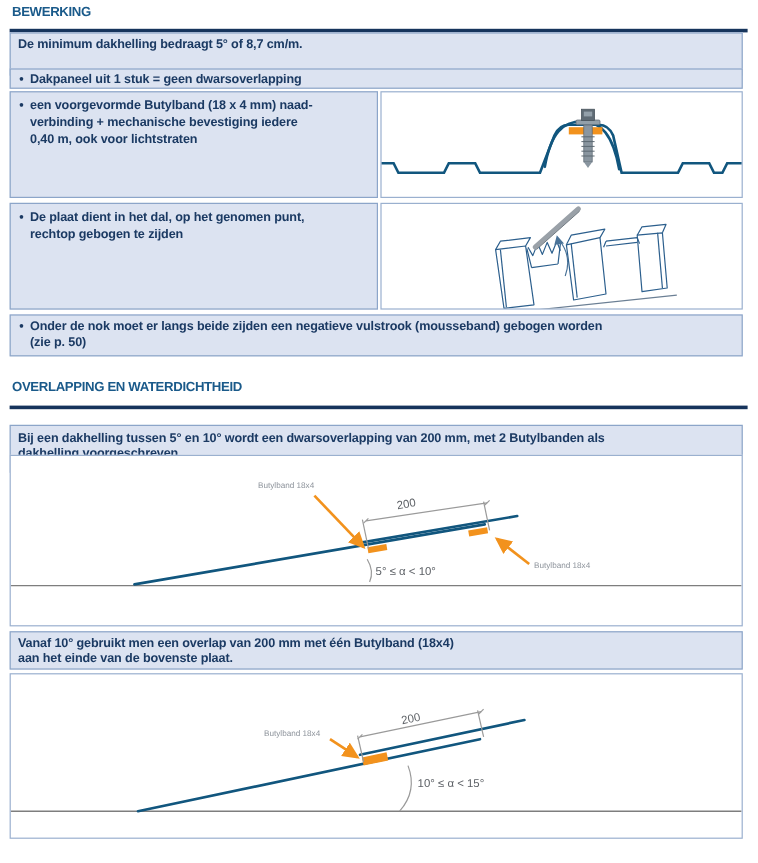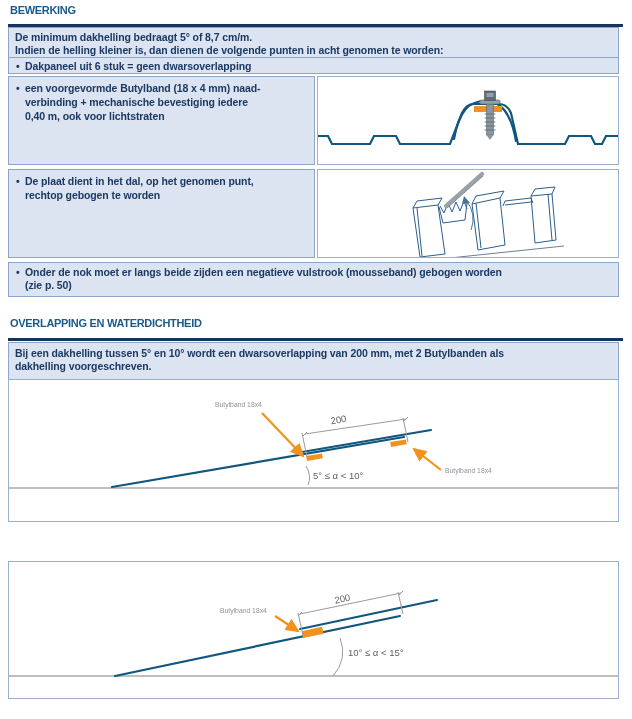--- a/index.html
+++ b/index.html
@@ -35,26 +35,25 @@
 </head>
 <body>
 
 <div class="page">
 
   <h1 class="h" style="top:4px;">BEWERKING</h1>
   <div class="rule" style="top:24px;"></div>
 
   <div class="bluebox" style="top:27px;height:36px;">
     <div>De minimum dakhelling bedraagt 5° of 8,7 cm/m.</div>
-    <div>Indien de helling kleiner is, dan dienen de volgende punten in acht genomen te worden:</div>
   </div>
 
   <div class="bluebox bullrow" style="top:57px;height:17px;line-height:15px;padding-top:1px;">
     <span class="bull" style="top:1px;">•</span>
-    <span>Dakpaneel uit 6 stuk = geen dwarsoverlapping</span>
+    <span>Dakpaneel uit 1 stuk = geen dwarsoverlapping</span>
   </div>
 
   <div class="rowwrap" style="top:76px;height:89px;">
     <div class="cellL">
       <span class="bull">•</span>
       <div>een voorgevormde Butylband (18 x 4 mm) naad-</div>
       <div>verbinding + mechanische bevestiging iedere</div>
       <div>0,40 m, ook voor lichtstraten</div>
     </div>
     <div class="cellR">
@@ -77,21 +76,21 @@
           <rect x="168.5" y="16" width="7" height="4" fill="#93A0AA"></rect>
         </g>
       </svg>
     </div>
   </div>
 
   <div class="rowwrap" style="top:169px;height:89px;">
     <div class="cellL">
       <span class="bull">•</span>
       <div>De plaat dient in het dal, op het genomen punt,</div>
-      <div>rechtop gebogen te worden</div>
+      <div>rechtop gebogen te zijden</div>
     </div>
     <div class="cellR">
       <svg width="300" height="87" viewBox="0 0 300 87">
         <line x1="84" y1="93" x2="246" y2="76" stroke="#6B7F94" stroke-width="1"></line>
         <g class="sketch">
           <path d="M95,38 L120,35 L127,84 L102,87 Z"></path>
           <path d="M95,38 L99,31 L124,28 L120,35"></path>
           <path d="M99,38 L104,86"></path>
           <path d="M122,36 L126,43 L130,33 L134,42 L138,32 L142,41 L146,31 L149,39"></path>
           <path d="M121,37 L125,53 M149,33 L147,50 M125,53 L147,50"></path>
@@ -113,21 +112,21 @@
 
   <div class="bluebox bullrow" style="top:262px;height:35px;">
     <span class="bull">•</span>
     <div>Onder de nok moet er langs beide zijden een negatieve vulstrook (mousseband) gebogen worden</div>
     <div>(zie p. 50)</div>
   </div>
 
   <h1 class="h" style="top:317px;">OVERLAPPING EN WATERDICHTHEID</h1>
   <div class="rule" style="top:338px;"></div>
 
-  <div class="bluebox" style="top:342px;height:40px;padding-top:4px;">
+  <div class="bluebox" style="top:354px;height:40px;padding-top:4px;">
     <div>Bij een dakhelling tussen 5° en 10° wordt een dwarsoverlapping van 200 mm, met 2 Butylbanden als</div>
     <div>dakhelling voorgeschreven.</div>
   </div>
 
   <div class="whitebox" style="top:379px;height:143px;">
     <svg width="609" height="141" viewBox="0 0 609 141">
       <defs>
         <marker id="d1a" markerWidth="7" markerHeight="7" refX="5.5" refY="3" orient="auto">
           <path d="M0,0 L6.5,3 L0,6 Z" fill="#F2921D"></path>
         </marker>
@@ -151,20 +150,24 @@
       <text class="dimtx" transform="translate(330,43) rotate(-9.7)">200</text>
       <path class="dim" d="M297,86 Q303,96 299,105"></path>
       <text class="ang" x="304" y="99">5° ≤ α &lt; 10°</text>
       <text class="lbl" x="206" y="27">Butylband 18x4</text>
       <line class="oarr" x1="253" y1="33" x2="294" y2="76" marker-end="url(#d1a)"></line>
       <text class="lbl" x="436" y="93">Butylband 18x4</text>
       <line class="oarr" x1="432" y1="90" x2="405" y2="69" marker-end="url(#d1a)"></line>
     </svg>
   </div>
 
+  <div class="bluebox" style="top:526px;height:32px;">
+    <div>Vanaf 10° gebruikt men een overlap van 200 mm met één Butylband (18x4)</div>
+    <div>aan het einde van de bovenste plaat.</div>
+  </div>
 
   <div class="whitebox" style="top:561px;height:138px;">
     <svg width="609" height="136" viewBox="0 0 609 136">
       <defs>
         <marker id="d2a" markerWidth="7" markerHeight="7" refX="5.5" refY="3" orient="auto">
           <path d="M0,0 L6.5,3 L0,6 Z" fill="#F2921D"></path>
         </marker>
       </defs>
       <line class="base" x1="0" y1="114" x2="609" y2="114"></line>
       <line class="plate" x1="106" y1="114" x2="391" y2="54"></line>

